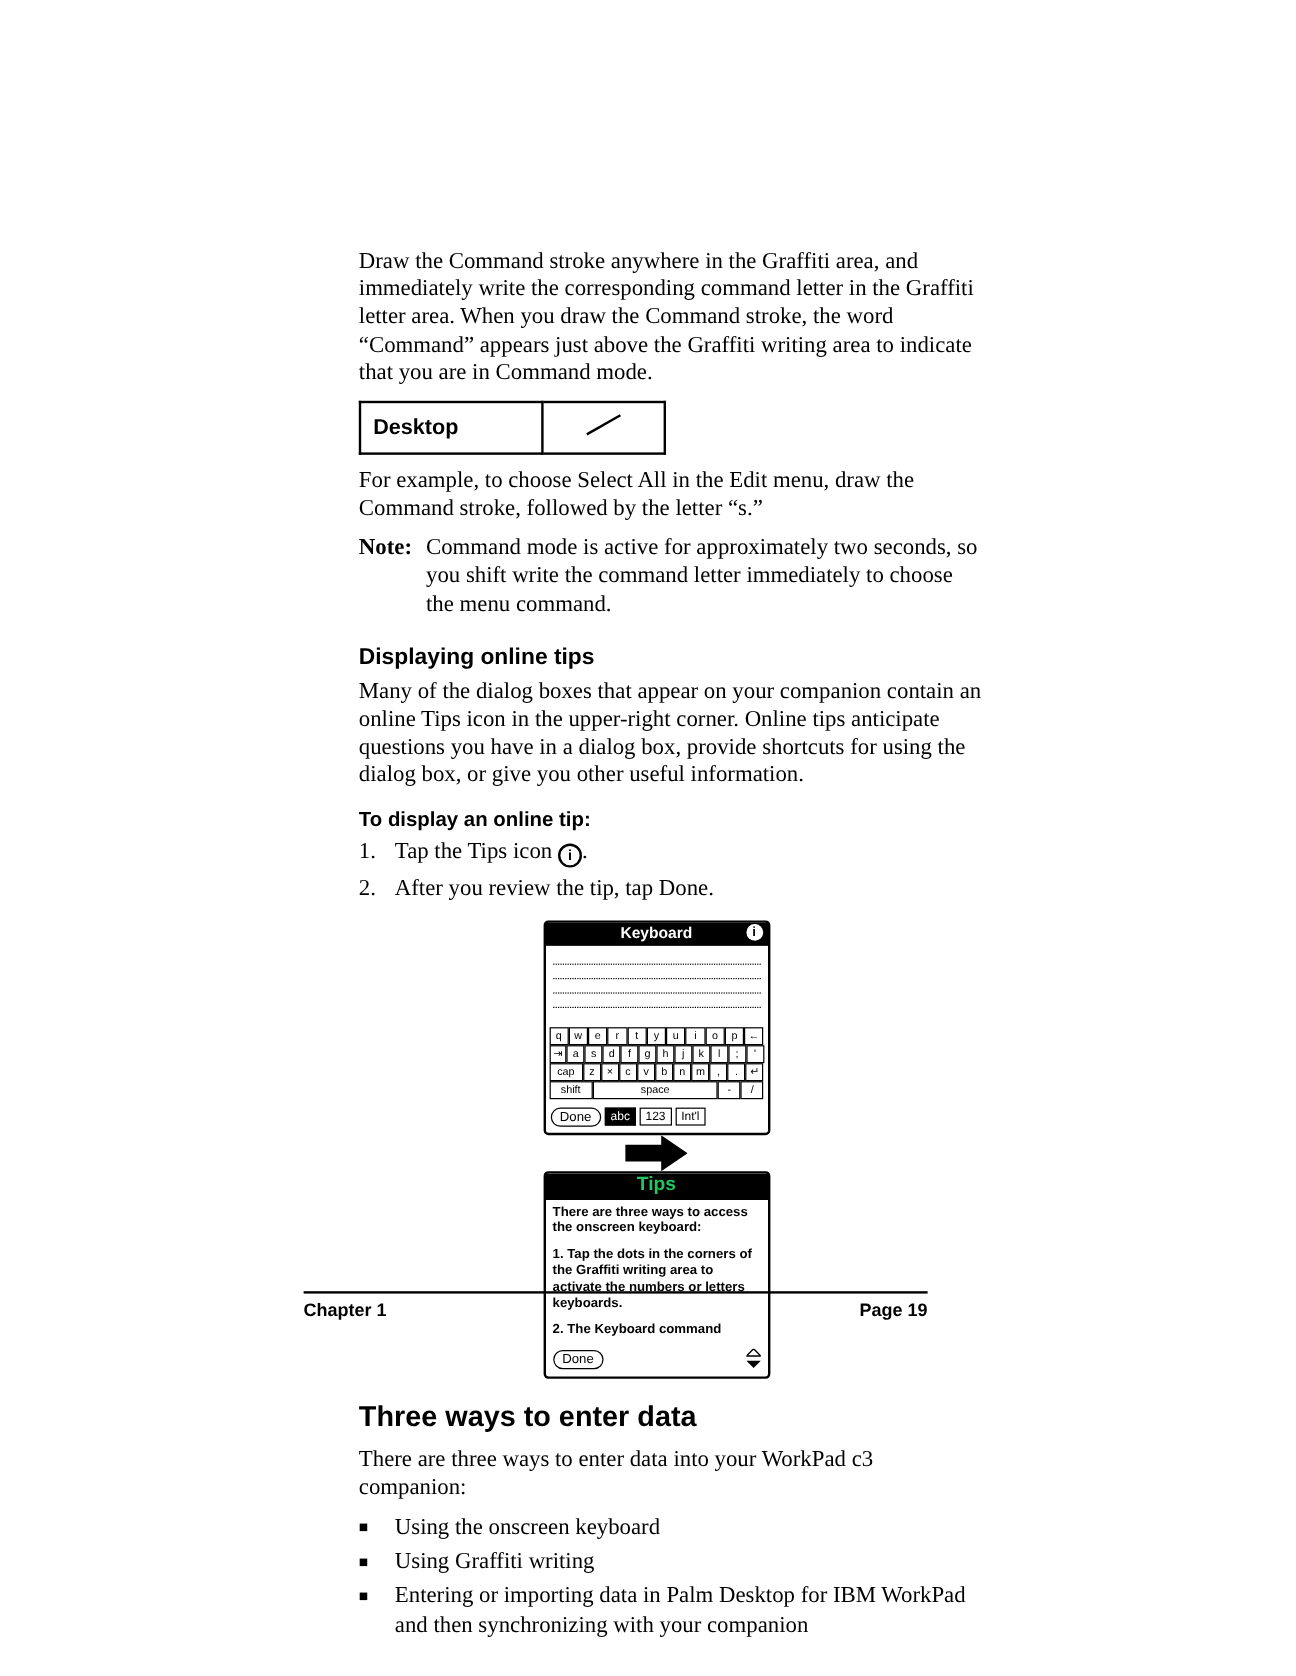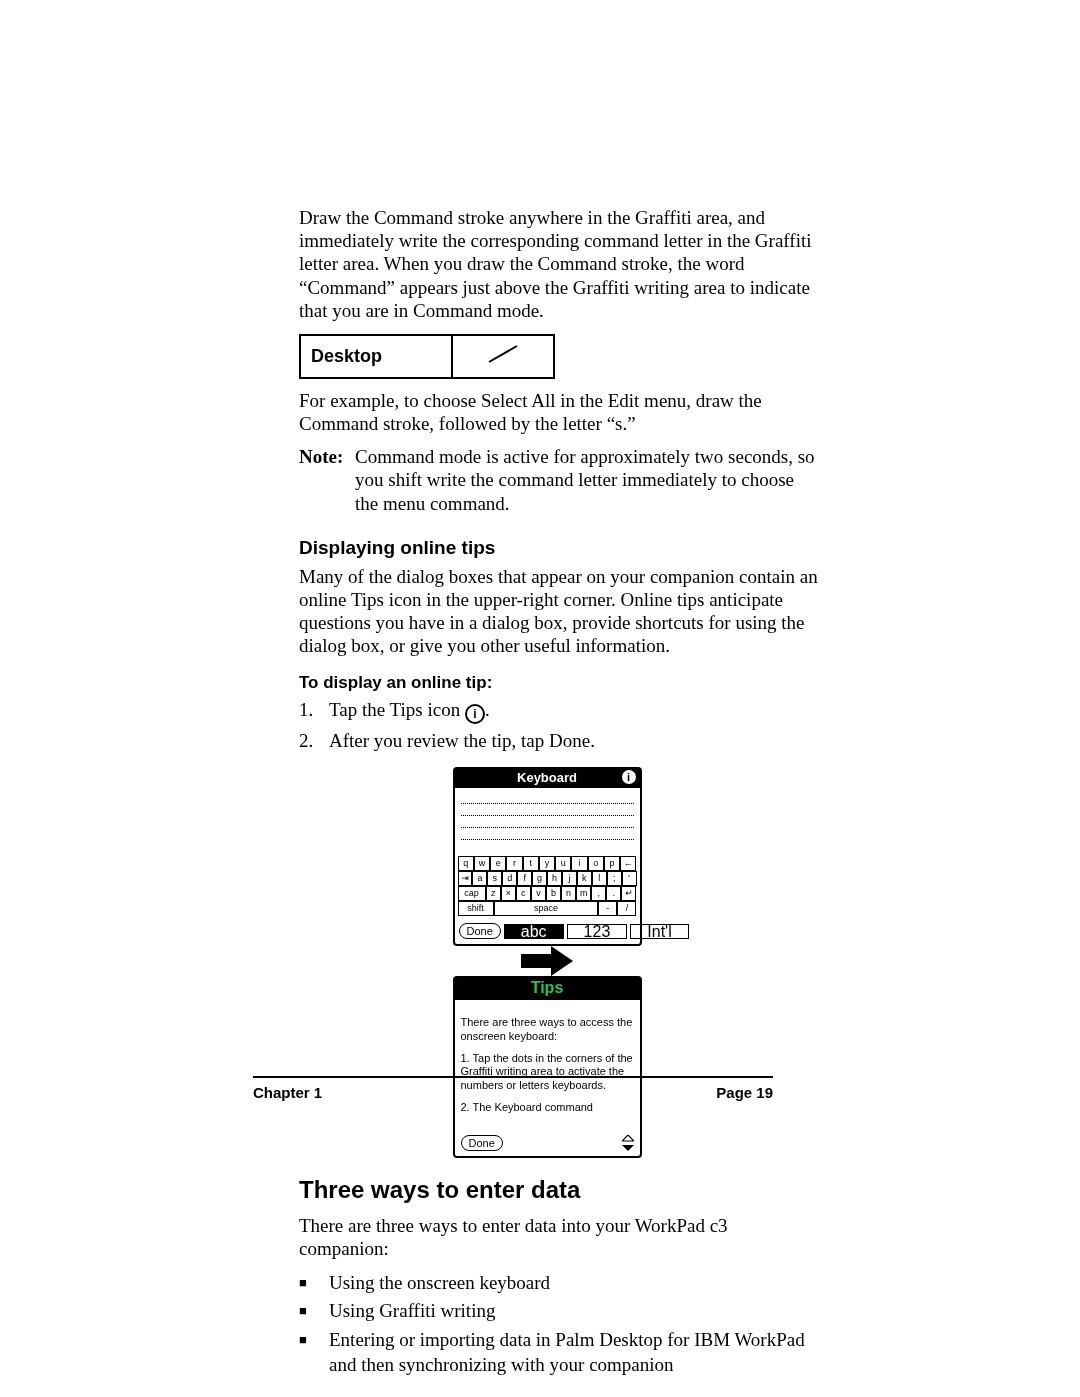--- a/index.html
+++ b/index.html
@@ -155,22 +155,22 @@
   }
   .pill-btn {
     border: 1.5px solid #000;
     border-radius: 9px;
     padding: 0 7px;
     font-size: 11px;
     line-height: 14px;
   }
   .tab-btn {
     border: 1px solid #000;
-    padding: 0 16px;
-    font-size: 16px;
+    padding: 0 4px;
+    font-size: 10px;
     line-height: 13px;
   }
   .tab-btn.active {
     background: #000;
     color: #fff;
   }
   .arrow-block {
     width: 52px;
     display: flex;
     align-items: center;
@@ -180,23 +180,23 @@
   .tips-titlebar {
     background: #000;
     color: #22c55e;
     font-weight: bold;
     font-size: 16px;
     text-align: center;
     padding: 1px 0;
     border-bottom: 2px solid #000;
   }
   .tips-body {
-    padding: 16px 6px;
+    padding: 4px 6px;
     font-size: 11px;
-    font-weight: normal;
+    font-weight: bold;
     line-height: 1.25;
   }
   .tips-body p { margin: 0 0 8px 0; }
   .tips-bottom {
     display: flex;
     align-items: center;
     justify-content: space-between;
     padding: 2px 6px 5px 6px;
   }
   .scroll-arrows {

